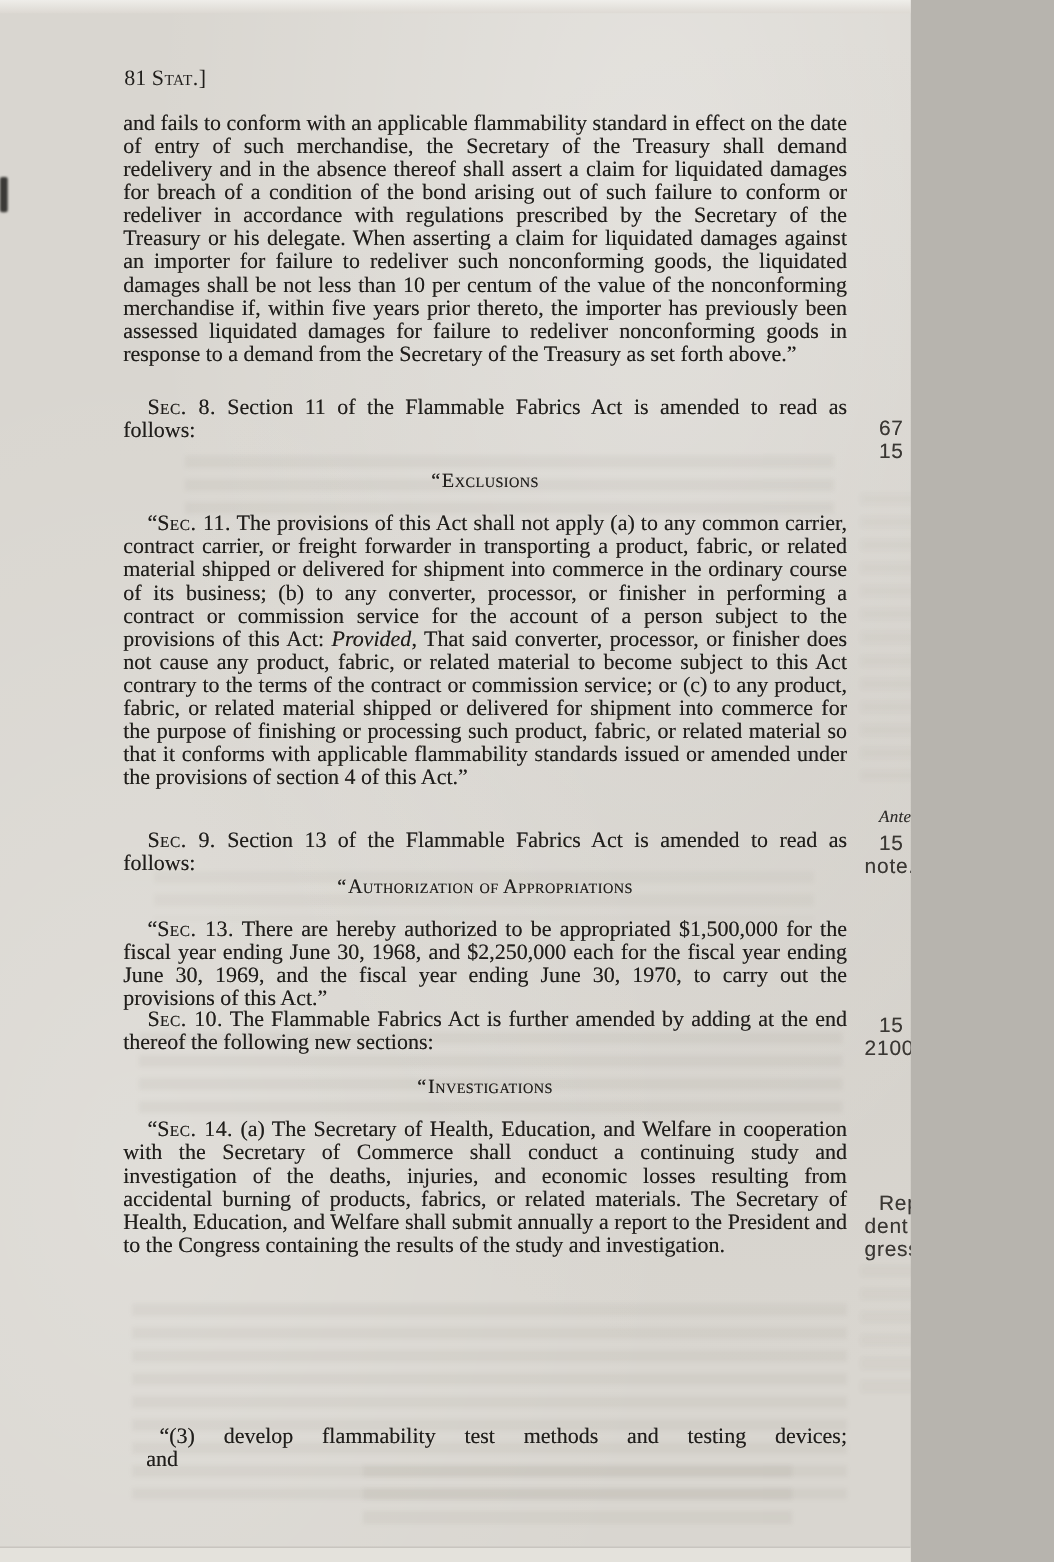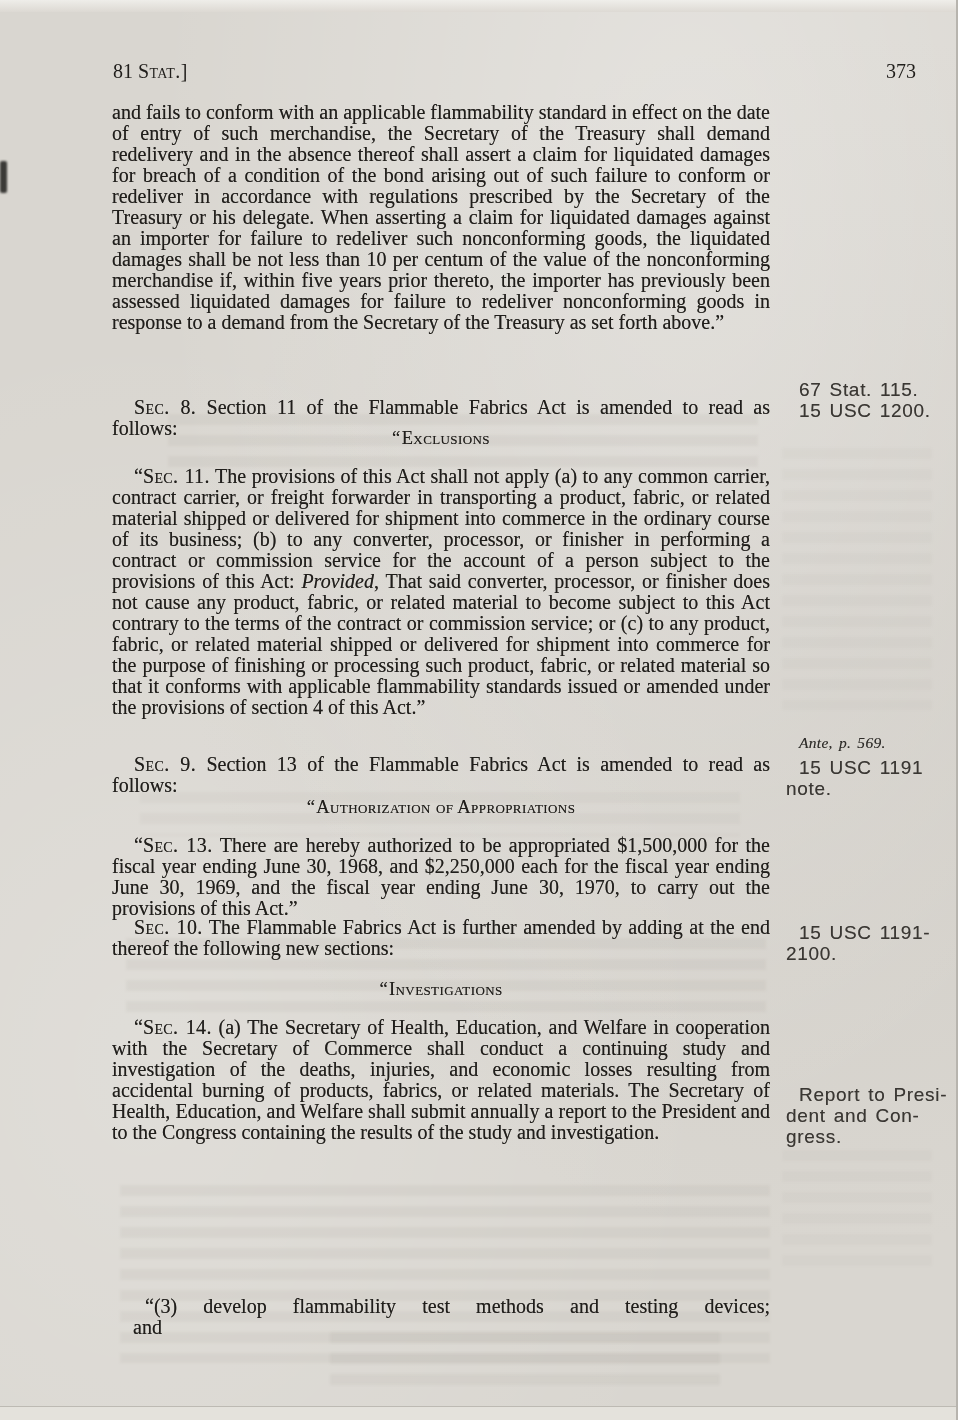--- a/index.html
+++ b/index.html
@@ -1,17 +1,17 @@
 <!DOCTYPE html>
 <html><head>
 <meta charset="utf-8">
 <style>
   html,body{margin:0;padding:0;background:#b7b4ae;}
   .page{
-    position:relative;width:956px;height:1420px;overflow:hidden;
+    position:relative;width:828px;height:1420px;overflow:hidden;
     background:
       radial-gradient(ellipse at 72% 12%, rgba(255,255,255,0.30), transparent 55%),
       radial-gradient(ellipse at 15% 75%, rgba(255,255,255,0.18), transparent 50%),
       radial-gradient(ellipse at 88% 45%, rgba(186,181,173,0.22), transparent 55%),
       #d9d6d0;
     font-family:"Liberation Serif", serif;
     color:#201e1b;
   }
   .scan-top{position:absolute;top:0;left:0;right:0;height:12px;
     background:linear-gradient(#f1f0ec,#ddd9d3);opacity:.9;}
@@ -72,21 +72,21 @@
   <div class="scan-top"></div>
   <div class="scan-bottom"></div>
 
   <div class="header">
     <div class="h-left"><span>81 </span><span class="sc">Stat.</span><span>]</span></div>
     <div class="h-page">373</div>
   </div>
 
   <div class="zbody">
       <div class="block p noindent" style="top: 102px;"><span>and fails to conform with an applicable flammability standard in effect on the date of entry of such merchandise, the Secretary of the Treasury shall demand redelivery and in the absence thereof shall assert a claim for liquidated damages for breach of a condition of the bond arising out of such failure to conform or redeliver in accordance with regulations prescribed by the Secretary of the Treasury or his delegate. When asserting a claim for liquidated damages against an importer for failure to redeliver such nonconforming goods, the liquidated damages shall be not less than 10 per centum of the value of the nonconforming merchandise if, within five years prior thereto, the importer has previously been assessed liquidated damages for failure to redeliver nonconforming goods in response to a demand from the Secretary of the Treasury as set forth above.”</span></div>
-      <div class="block p" style="top: 397px;"><span class="sc">Sec. 8.</span><span> Section 11 of the Flammable Fabrics Act is amended to read as follows:</span></div>
+      <div class="block p" style="top: 360px;"><span class="sc">Sec. 8.</span><span> Section 11 of the Flammable Fabrics Act is amended to read as follows:</span></div>
       <div class="block h" style="top: 428px;"><span>“</span><span class="sc">Exclusions</span></div>
       <div class="block p" style="top: 466px;"><span>“</span><span class="sc">Sec. 11.</span><span> The provisions of this Act shall not apply (a) to any common carrier, contract carrier, or freight forwarder in transporting a product, fabric, or related material shipped or delivered for shipment into commerce in the ordinary course of its business; (b) to any converter, processor, or finisher in performing a contract or commission service for the account of a person subject to the provisions of this Act: </span><span class="i">Provided</span><span>, That said converter, processor, or finisher does not cause any product, fabric, or related material to become subject to this Act contrary to the terms of the contract or commission service; or (c) to any product, fabric, or related material shipped or delivered for shipment into commerce for the purpose of finishing or processing such product, fabric, or related material so that it conforms with applicable flammability standards issued or amended under the provisions of section 4 of this Act.”</span></div>
       <div class="block p" style="top: 754px;"><span class="sc">Sec. 9.</span><span> Section 13 of the Flammable Fabrics Act is amended to read as follows:</span></div>
       <div class="block h" style="top: 797px;"><span>“</span><span class="sc">Authorization of Appropriations</span></div>
       <div class="block p" style="top: 835px;"><span>“</span><span class="sc">Sec. 13.</span><span> There are hereby authorized to be appropriated $1,500,000 for the fiscal year ending June 30, 1968, and $2,250,000 each for the fiscal year ending June 30, 1969, and the fiscal year ending June 30, 1970, to carry out the provisions of this Act.”</span></div>
       <div class="block p" style="top: 917px;"><span class="sc">Sec. 10.</span><span> The Flammable Fabrics Act is further amended by adding at the end thereof the following new sections:</span></div>
       <div class="block h" style="top: 979px;"><span>“</span><span class="sc">Investigations</span></div>
       <div class="block p" style="top: 1017px;"><span>“</span><span class="sc">Sec. 14.</span><span> (a) The Secretary of Health, Education, and Welfare in cooperation with the Secretary of Commerce shall conduct a continuing study and investigation of the deaths, injuries, and economic losses resulting from accidental burning of products, fabrics, or related materials. The Secretary of Health, Education, and Welfare shall submit annually a report to the President and to the Congress containing the results of the study and investigation.</span></div>
       <div class="block p item jlast" style="top: 1296px;"><span>“(3) develop flammability test methods and testing devices;</span><br><span>and</span></div>
     </div>

